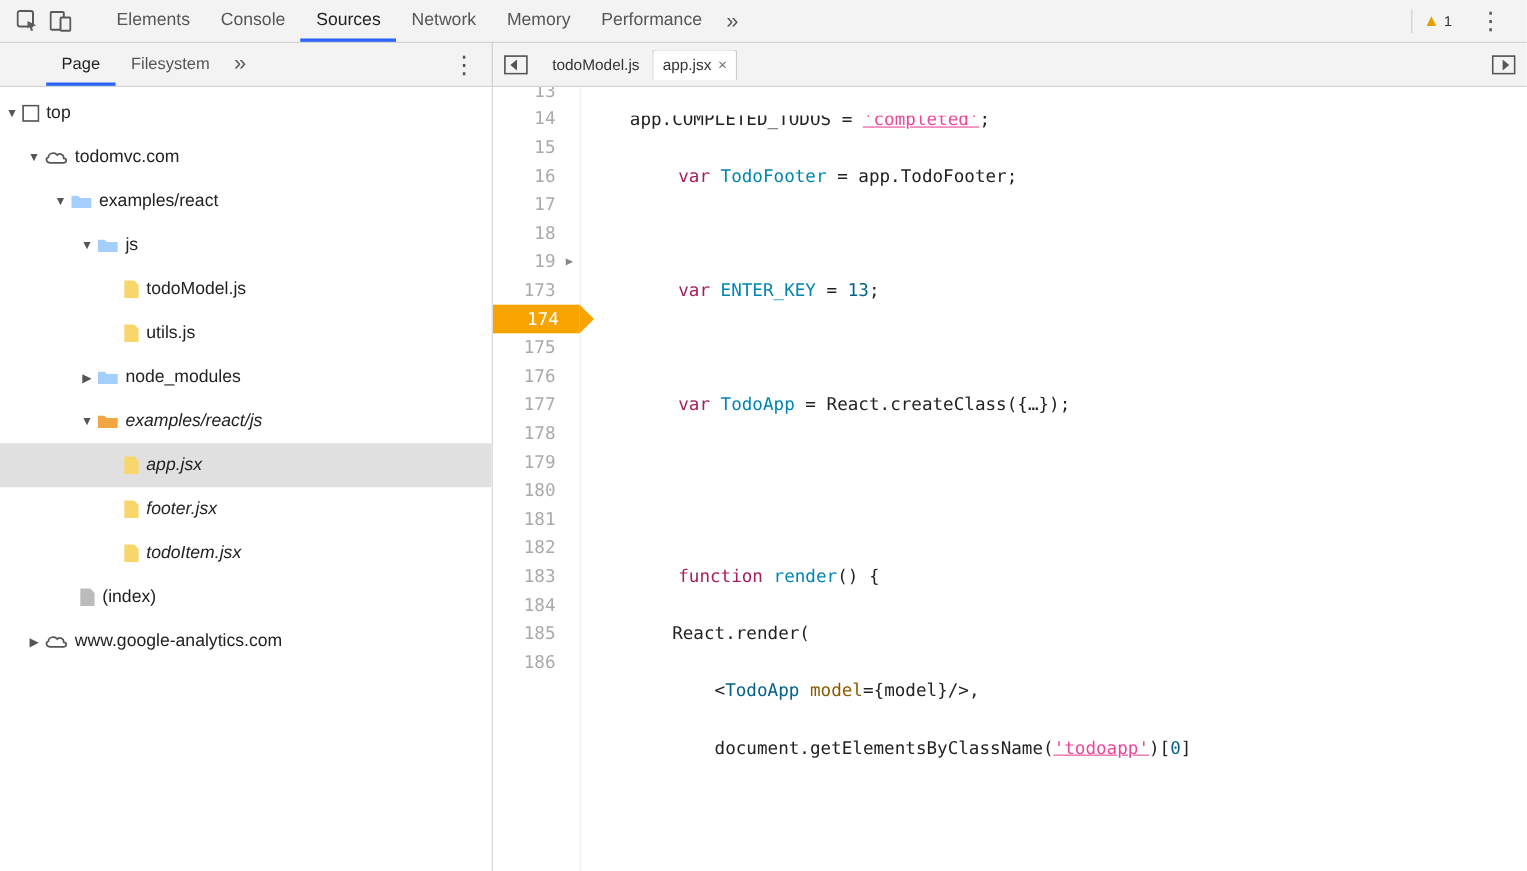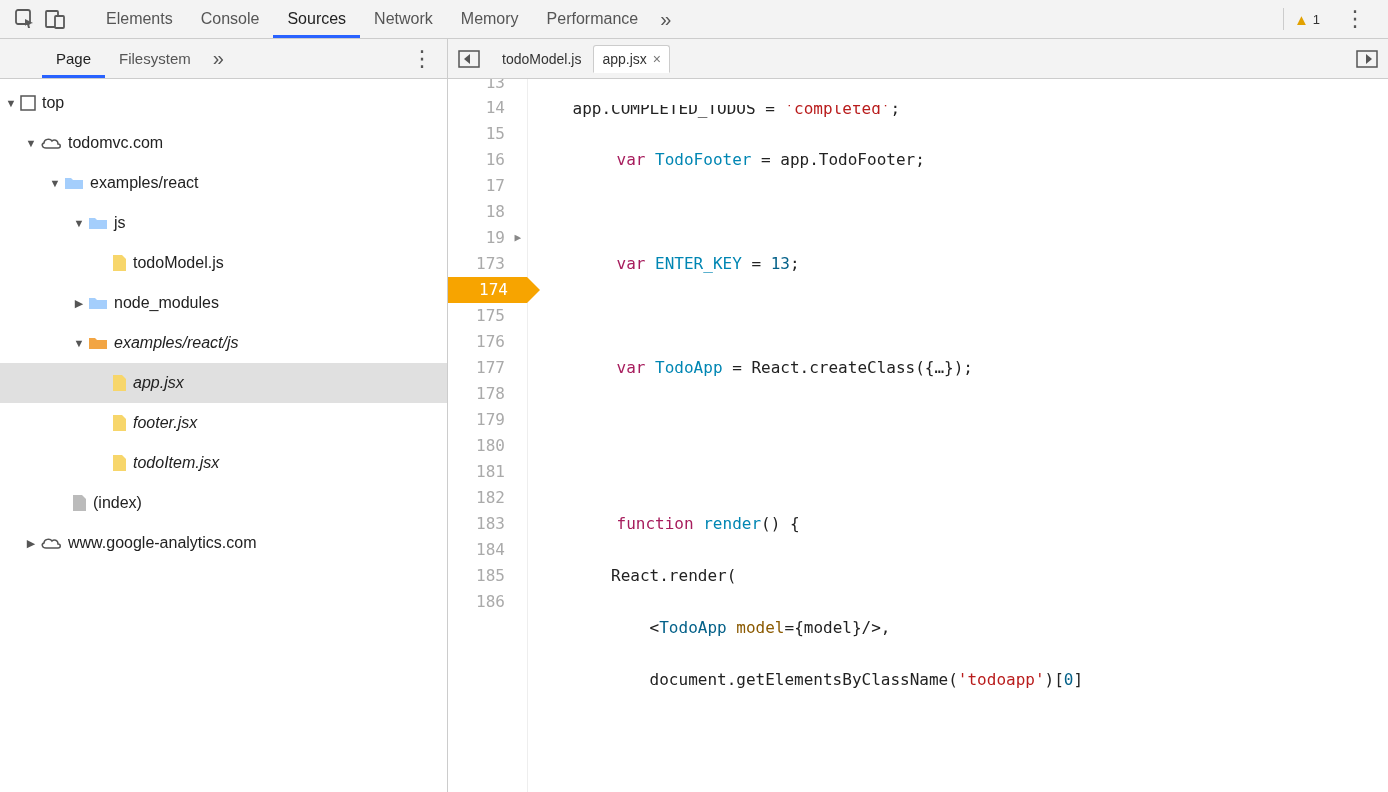--- a/index.html
+++ b/index.html
@@ -280,21 +280,21 @@
 .code {
   position: relative;
 }
 .code-inner {
   padding-left: 6px;
   white-space: pre;
 }
 .cl { height: 26px; }
 .kw { color: #a71d5d; margin-left: 44px; }
 .dec { color: #0086b3; }
-.str { color: #b91c1c; }
+.str { color: #ec4899; text-decoration: underline; }
 .fn { color: #0086b3; }
 .attr { color: #8b5a00; }
 .num { color: #046189; }
 .tag { color: #046189; }
 </style>
 </head>
 <body>
 
 <div class="top-tabs">
   <div class="top-left-icons">
@@ -400,20 +400,28 @@
         </span>
       <span class="label">js</span>
     </div>
     <div class="tree-row" style="padding-left:112px">
       <span class="icon file-icon">
           <svg viewBox="0 0 15 18">
             <path d="M1 1 L10 1 L14 5 L14 17 L1 17 Z" fill="#f7d66b"></path>
           </svg>
         </span>
       <span class="label">todoModel.js</span>
+    </div>
+    <div class="tree-row" style="padding-left:112px">
+      <span class="icon file-icon">
+          <svg viewBox="0 0 15 18">
+            <path d="M1 1 L10 1 L14 5 L14 17 L1 17 Z" fill="#f7d66b"></path>
+          </svg>
+        </span>
+      <span class="label">utils.js</span>
     </div>
     <div class="tree-row" style="padding-left:72px">
       <span class="disclosure">▶</span>
       <span class="icon folder-icon">
           <svg viewBox="0 0 20 16">
             <path d="M1 3 L1 14 L19 14 L19 5 L9 5 L7 3 Z" fill="#a4cefc"></path>
           </svg>
         </span>
       <span class="label">node_modules</span>
     </div>

